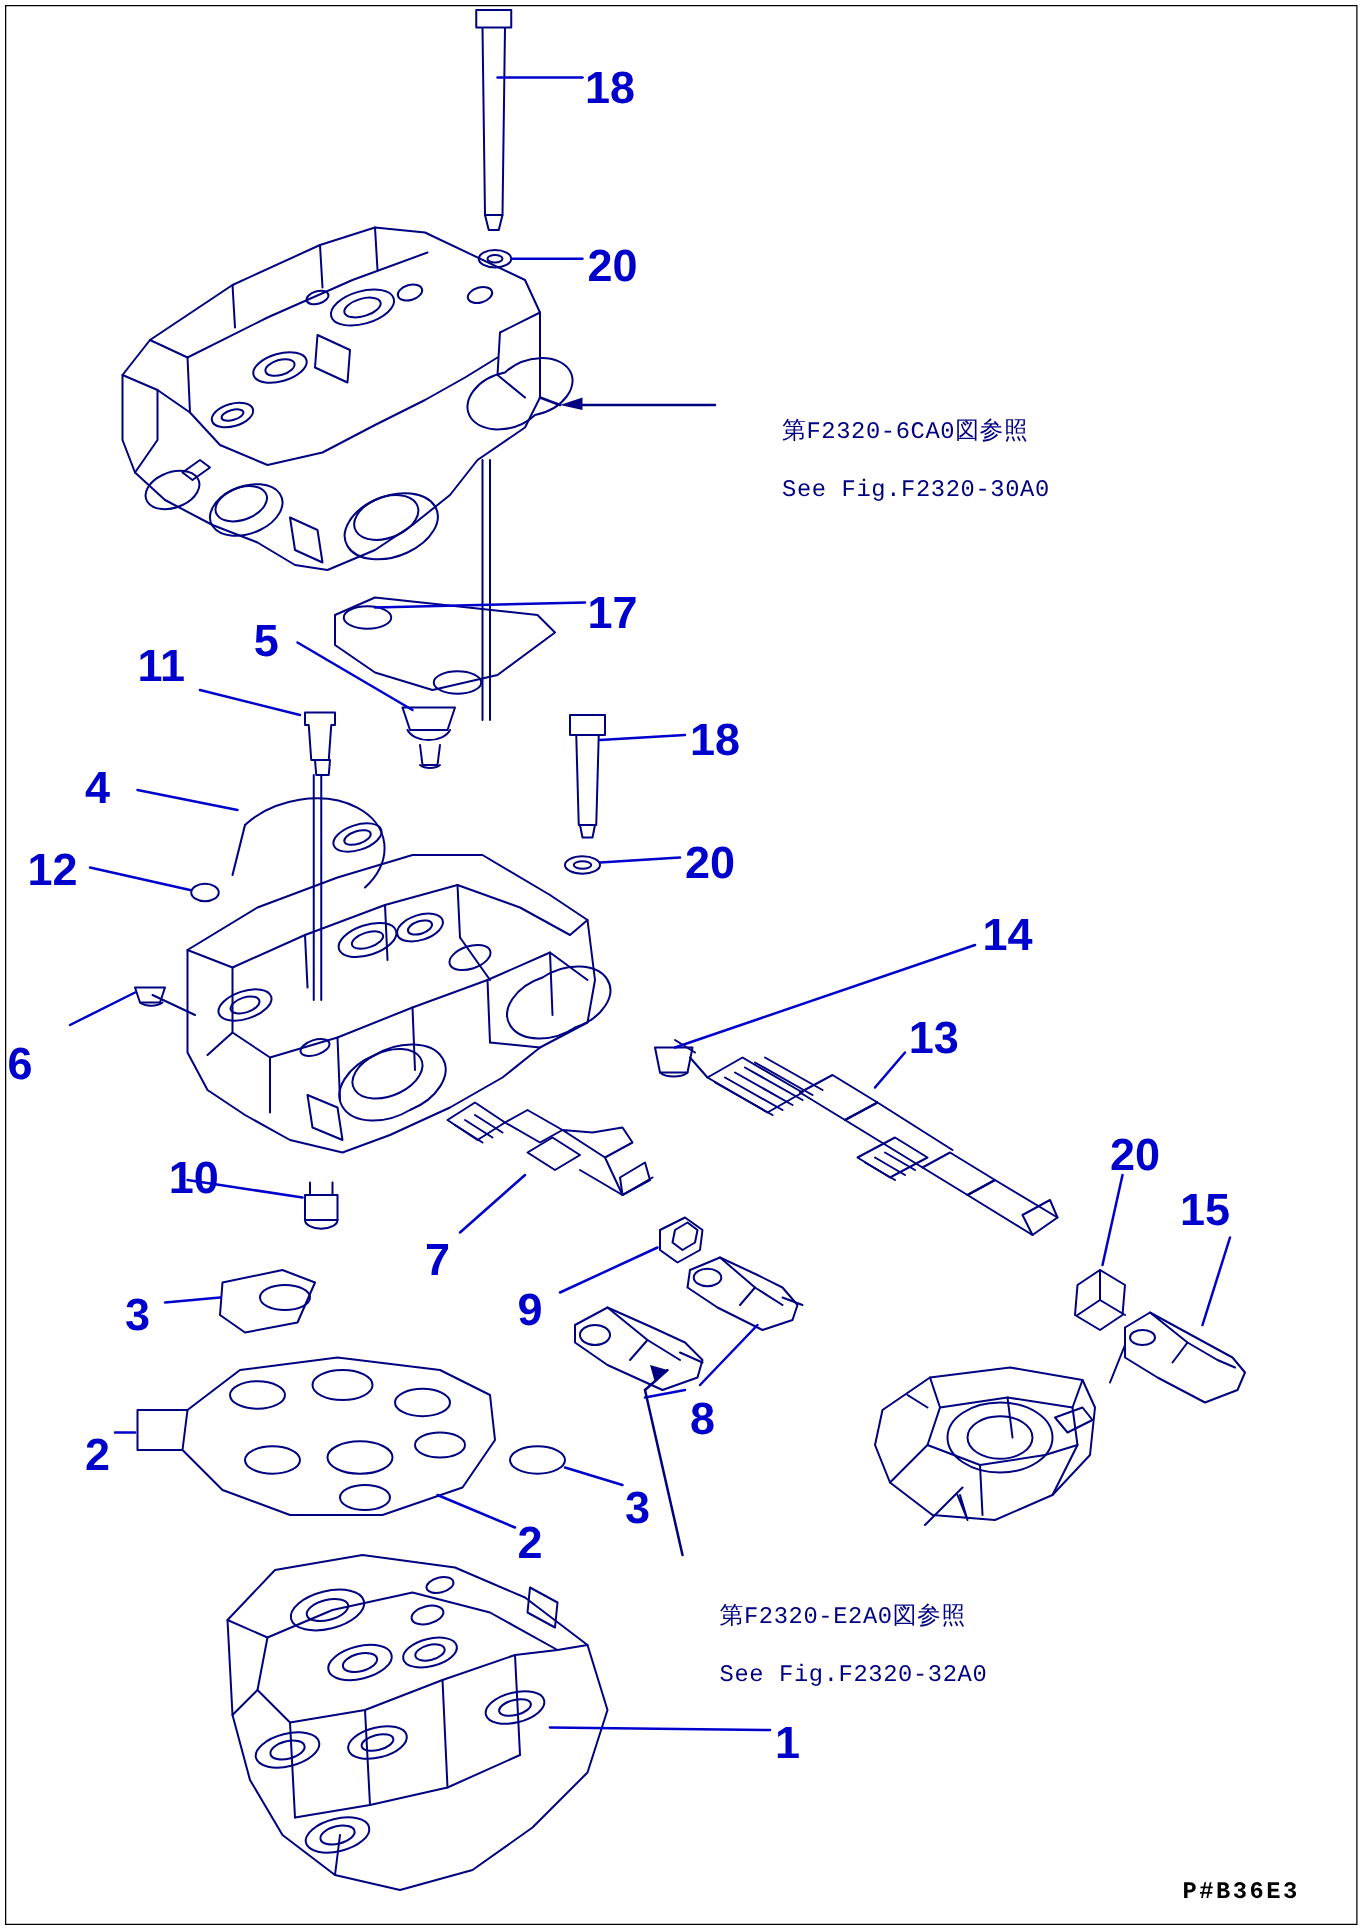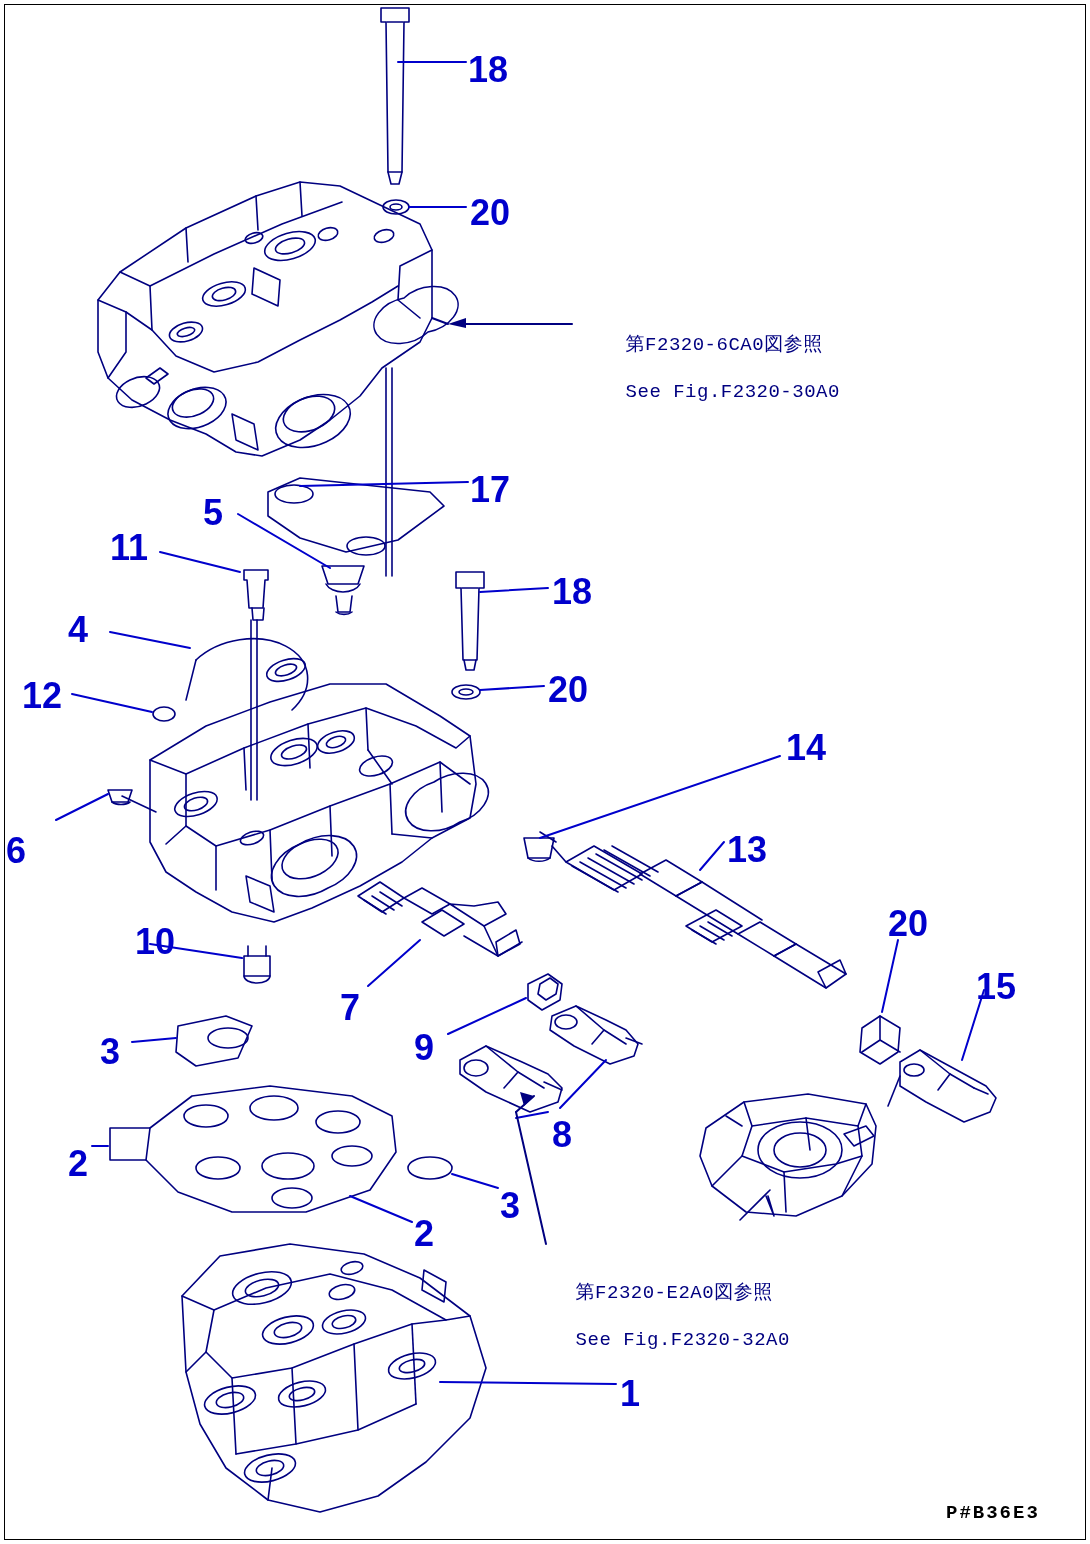--- a/index.html
+++ b/index.html
@@ -369,31 +369,31 @@
       <path d="M770 1190 L740 1220" stroke="#000080" stroke-width="1.6"></path>
       <path d="M888 1106 L900 1076" stroke="#000080" stroke-width="1.6"></path>
 
     </g>
   </svg>
 
   <div class="callout" style="left:468px; top:52px;">18</div>
   <div class="callout" style="left:470px; top:195px;">20</div>
   <div class="callout" style="left:470px; top:472px;">17</div>
   <div class="callout" style="left:203px; top:495px;">5</div>
-  <div class="callout" style="left:110px; top:530px;">11</div>
+  <div class="callout" style="left:110px; top:515px;">11</div>
   <div class="callout" style="left:552px; top:574px;">18</div>
   <div class="callout" style="left:68px; top:612px;">4</div>
   <div class="callout" style="left:22px; top:678px;">12</div>
   <div class="callout" style="left:548px; top:672px;">20</div>
   <div class="callout" style="left:786px; top:730px;">14</div>
   <div class="callout" style="left:6px; top:833px;">6</div>
-  <div class="callout" style="left:727px; top:812px;margin-top:20px;">13</div>
+  <div class="callout" style="left:727px; top:812px;">13</div>
   <div class="callout" style="left:88px; top:924px;margin-left:47px;">10</div>
   <div class="callout" style="left:888px; top:906px;">20</div>
-  <div class="callout" style="left:976px; top:950px;margin-top:19px;">15</div>
+  <div class="callout" style="left:944px; top:950px;">15</div>
   <div class="callout" style="left:340px; top:990px;">7</div>
   <div class="callout" style="left:414px; top:1030px;">9</div>
   <div class="callout" style="left:100px; top:1034px;">3</div>
   <div class="callout" style="left:552px; top:1117px;">8</div>
   <div class="callout" style="left:68px; top:1146px;">2</div>
   <div class="callout" style="left:500px; top:1188px;">3</div>
   <div class="callout" style="left:414px; top:1216px;">2</div>
   <div class="callout" style="left:620px; top:1376px;">1</div>
 
   <div class="refnote" style="left:578px; top:310px;">

